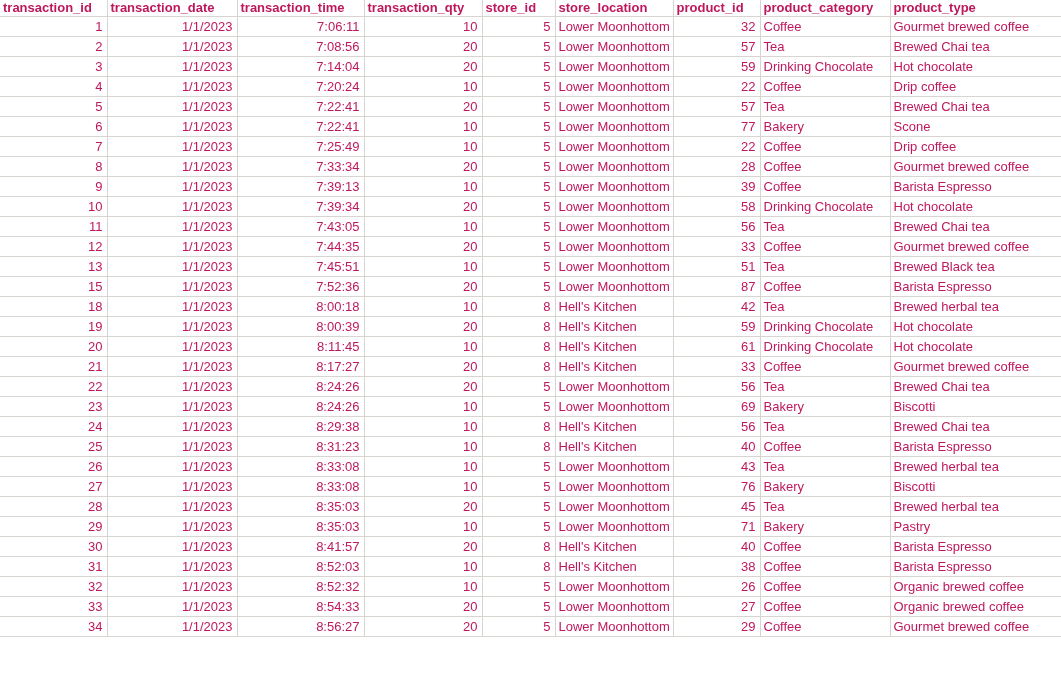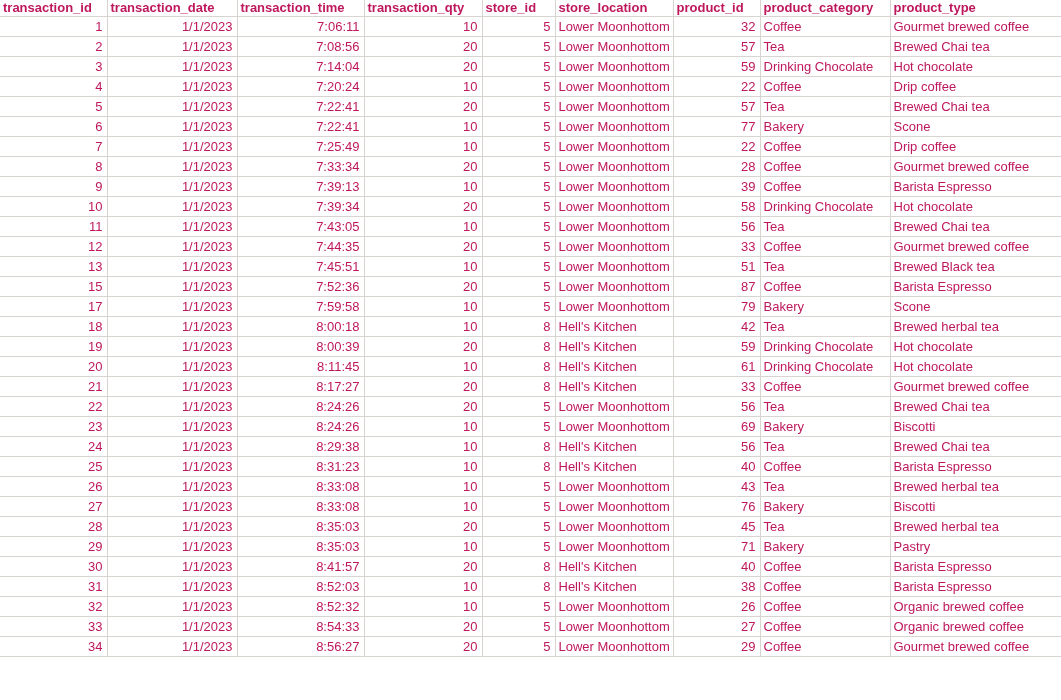--- a/index.html
+++ b/index.html
@@ -220,31 +220,20 @@
         <td class="num">1/1/2023</td>
         <td class="num">7:52:36</td>
         <td class="num">20</td>
         <td class="num">5</td>
         <td class="txt">Lower Moonhottom</td>
         <td class="num">87</td>
         <td class="txt">Coffee</td>
         <td class="txt">Barista Espresso</td>
       </tr>
       <tr>
-        <td class="num">17</td>
-        <td class="num">1/1/2023</td>
-        <td class="num">7:59:58</td>
-        <td class="num">10</td>
-        <td class="num">5</td>
-        <td class="txt">Lower Moonhottom</td>
-        <td class="num">79</td>
-        <td class="txt">Bakery</td>
-        <td class="txt">Scone</td>
-      </tr>
-      <tr>
         <td class="num">18</td>
         <td class="num">1/1/2023</td>
         <td class="num">8:00:18</td>
         <td class="num">10</td>
         <td class="num">8</td>
         <td class="txt">Hell's Kitchen</td>
         <td class="num">42</td>
         <td class="txt">Tea</td>
         <td class="txt">Brewed herbal tea</td>
       </tr>

